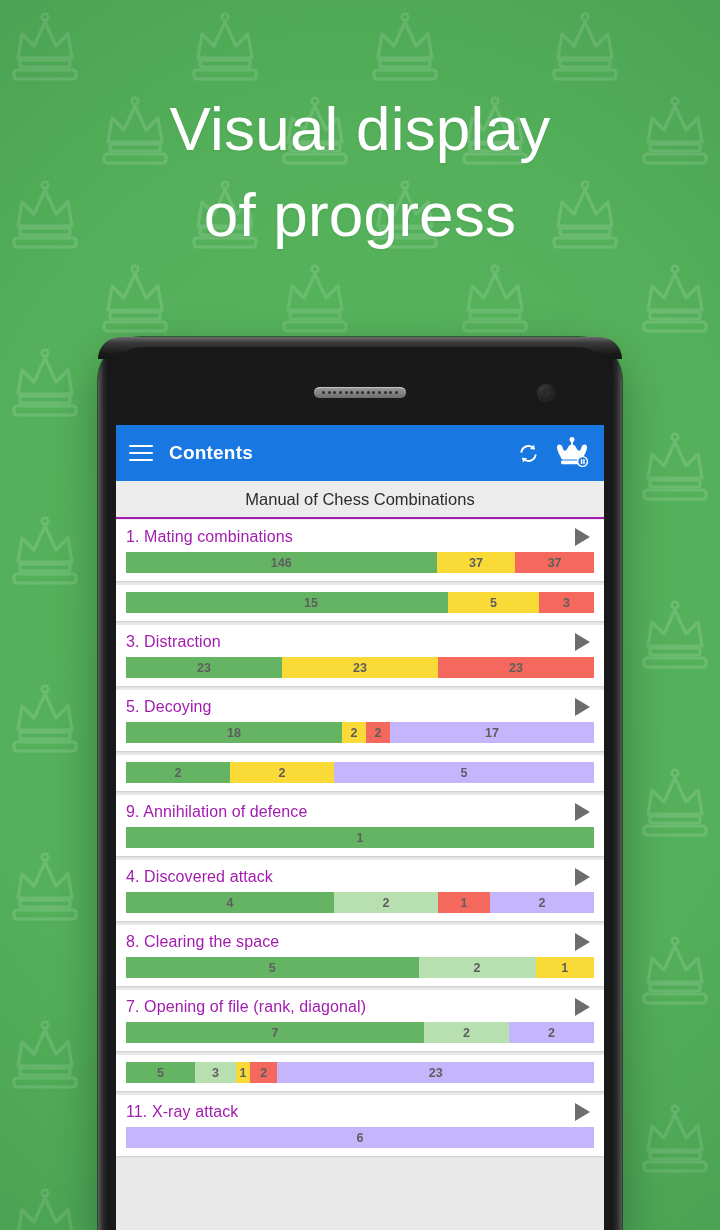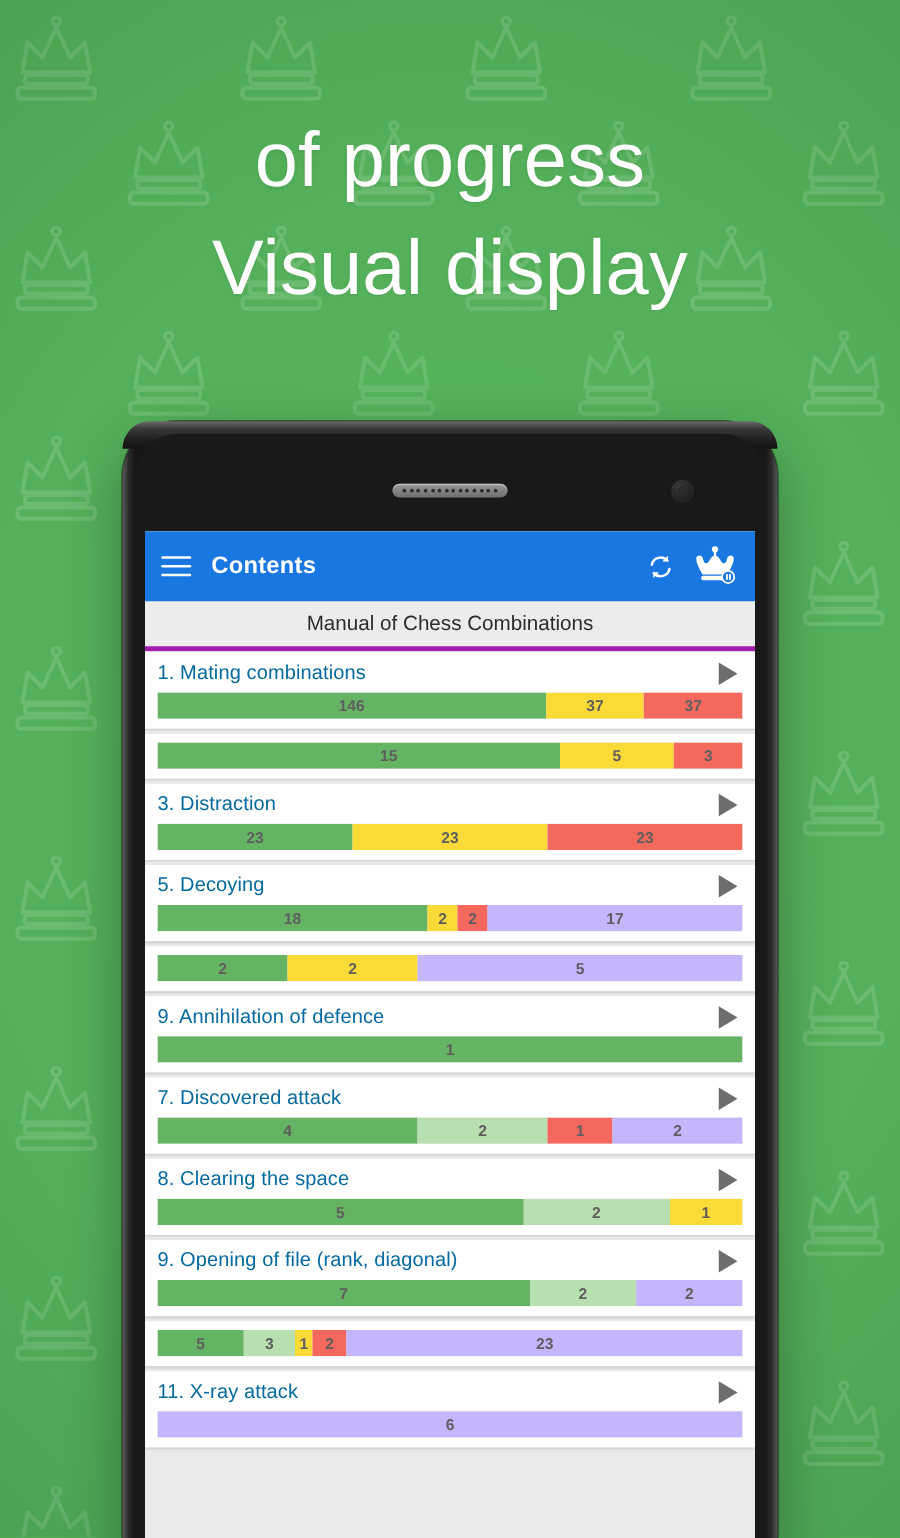--- a/index.html
+++ b/index.html
@@ -193,21 +193,21 @@
 
   
   .book-header {
     height: 36px;
     background: #ececec;
     display: flex;
     align-items: center;
     justify-content: center;
     color: #2c2c2c;
     font-size: 16.5px;
-    border-bottom: 4px solid #a21caf;
+    border-bottom: 2px solid #a21caf;
   }
 
   
   .chapter-list {
     background: #e9e9e9;
     padding-top: 1px;
   }
   .chapter-card {
     background: #ffffff;
     margin: 0 0 4px 0;
@@ -216,21 +216,21 @@
     position: relative;
   }
   .chapter-row {
     display: flex;
     align-items: center;
     padding: 1px 0 6px 0;
   }
   .chapter-title {
     flex: 1;
     font-size: 16px;
-    color: #0369a1;
+    color: #a21caf;
     letter-spacing: 0.1px;
   }
   .chapter-arrow {
     width: 0;
     height: 0;
     border-left: 15px solid #6d6d6d;
     border-top: 9px solid transparent;
     border-bottom: 9px solid transparent;
     margin-right: 4px;
     flex: none;
@@ -283,22 +283,22 @@
             <use href="#crownGlyph" x="102" y="98"></use>
           </g>
       </pattern>
     </defs>
     <rect x="0" y="0" width="720" height="1230" fill="url(#crownTile)"></rect>
   </svg>
   <div class="bg-vignette"></div>
 </div>
 
 <div class="headline">
+  <span class="line">Visual display</span>
   <span class="line">of progress</span>
-  <span class="line">Visual display</span>
 </div>
 
 <div class="phone">
   <div class="phone-frame-edge"></div>
   <div class="phone-frame-top"></div>
   <div class="phone-inner"></div>
 </div>
 <div class="phone-speaker">
   <i></i>
     <i></i>
@@ -408,21 +408,21 @@
         <div class="chapter-row">
           <div class="chapter-title">9. Annihilation of defence</div>
           <div class="chapter-arrow"></div>
         </div>
         <div class="progress">
           <div class="seg seg-solved" style="flex-grow: 1; flex-basis: 0px;">1</div>
         </div>
       </div>
       <div class="chapter-card">
         <div class="chapter-row">
-          <div class="chapter-title">7. Discovered attack</div>
+          <div class="chapter-title">4. Discovered attack</div>
           <div class="chapter-arrow"></div>
         </div>
         <div class="progress">
           <div class="seg seg-solved" style="flex-grow: 4; flex-basis: 0px;">4</div>
           <div class="seg seg-partial" style="flex-grow: 2; flex-basis: 0px;">2</div>
           <div class="seg seg-failed" style="flex-grow: 1; flex-basis: 0px;">1</div>
           <div class="seg seg-remain" style="flex-grow: 2; flex-basis: 0px;">2</div>
         </div>
       </div>
       <div class="chapter-card">
@@ -431,21 +431,21 @@
           <div class="chapter-arrow"></div>
         </div>
         <div class="progress">
           <div class="seg seg-solved" style="flex-grow: 5; flex-basis: 0px;">5</div>
           <div class="seg seg-partial" style="flex-grow: 2; flex-basis: 0px;">2</div>
           <div class="seg seg-hint" style="flex-grow: 1; flex-basis: 0px;">1</div>
         </div>
       </div>
       <div class="chapter-card">
         <div class="chapter-row">
-          <div class="chapter-title">9. Opening of file (rank, diagonal)</div>
+          <div class="chapter-title">7. Opening of file (rank, diagonal)</div>
           <div class="chapter-arrow"></div>
         </div>
         <div class="progress">
           <div class="seg seg-solved" style="flex-grow: 7; flex-basis: 0px;">7</div>
           <div class="seg seg-partial" style="flex-grow: 2; flex-basis: 0px;">2</div>
           <div class="seg seg-remain" style="flex-grow: 2; flex-basis: 0px;">2</div>
         </div>
       </div>
       <div class="chapter-card">
         <div class="progress">

